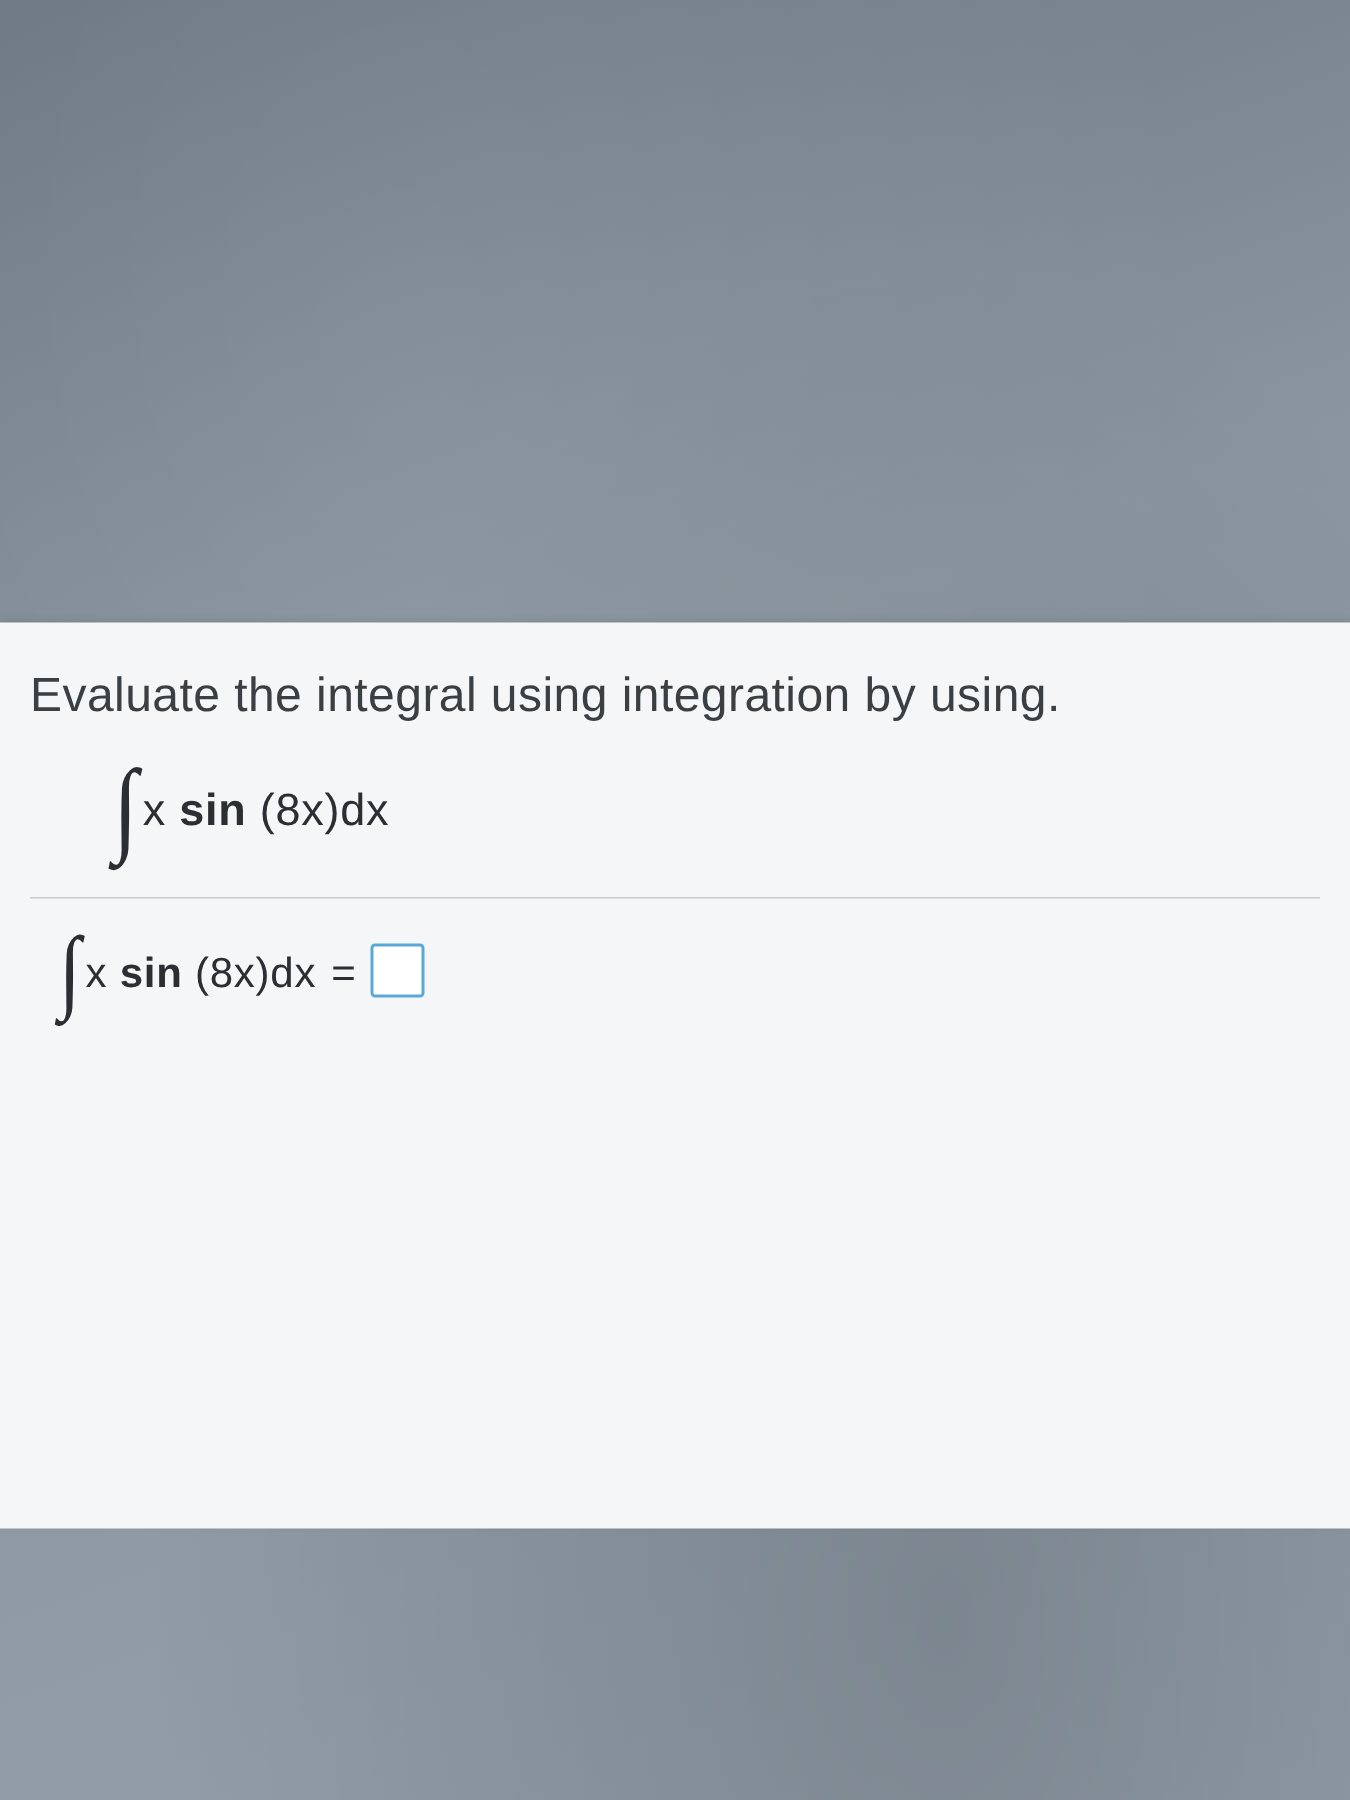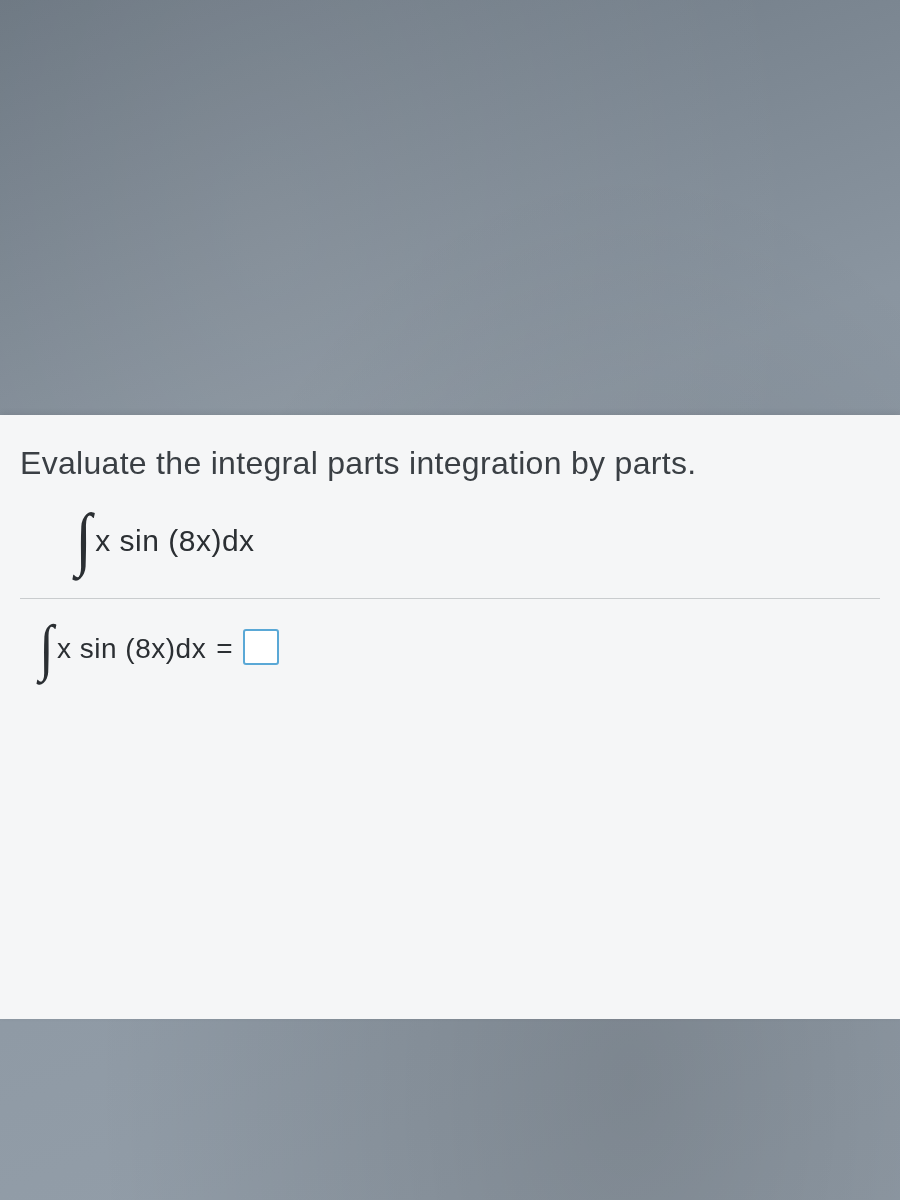--- a/index.html
+++ b/index.html
@@ -61,21 +61,21 @@
       transform: translateY(-2px) scaleX(0.85);
       color: #2b2f33;
     }
     .answer .integral-sign {
       font-size: 62px;
     }
     .math-text {
       letter-spacing: 0.5px;
     }
     .bold {
-      font-weight: 400;
+      font-weight: 700;
     }
     .divider {
       border: none;
       border-top: 1px solid #c9ccce;
       margin: 0 0 30px 0;
     }
     .eq-sign {
       margin: 0 10px;
     }
     .answer-box {
@@ -88,21 +88,21 @@
       vertical-align: middle;
       transform: translateY(-2px);
     }
   </style>
 </head>
 <body>
 
 <div class="photo-vignette"></div>
 
 <div class="content-card">
-  <p class="prompt-text">Evaluate the integral parts integration by parts.</p>
+  <p class="prompt-text">Evaluate the integral using integration by using.</p>
 
   <div class="expression-row">
     <span class="integral-sign">∫</span>
     <span class="math-text">
       <span>x </span><span class="bold">sin</span><span> (8x)dx</span>
     </span>
   </div>
 
   <hr class="divider">
 

